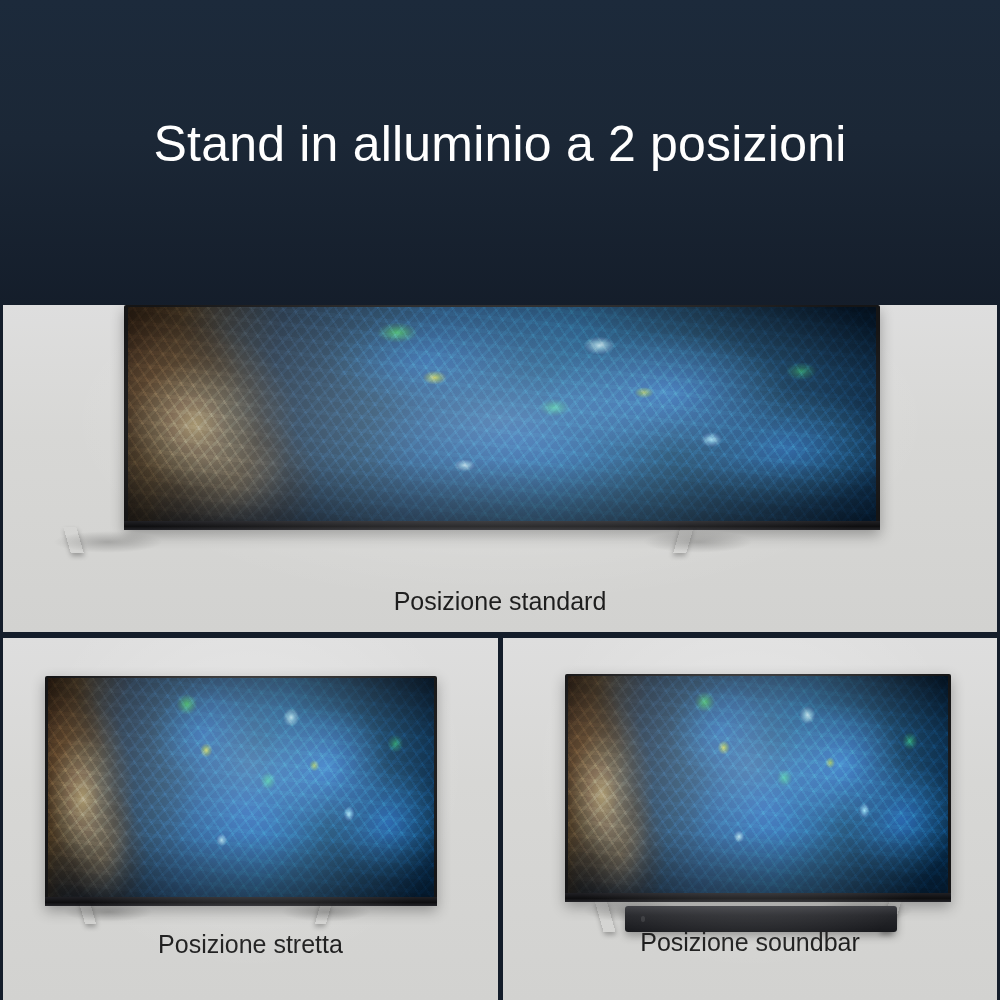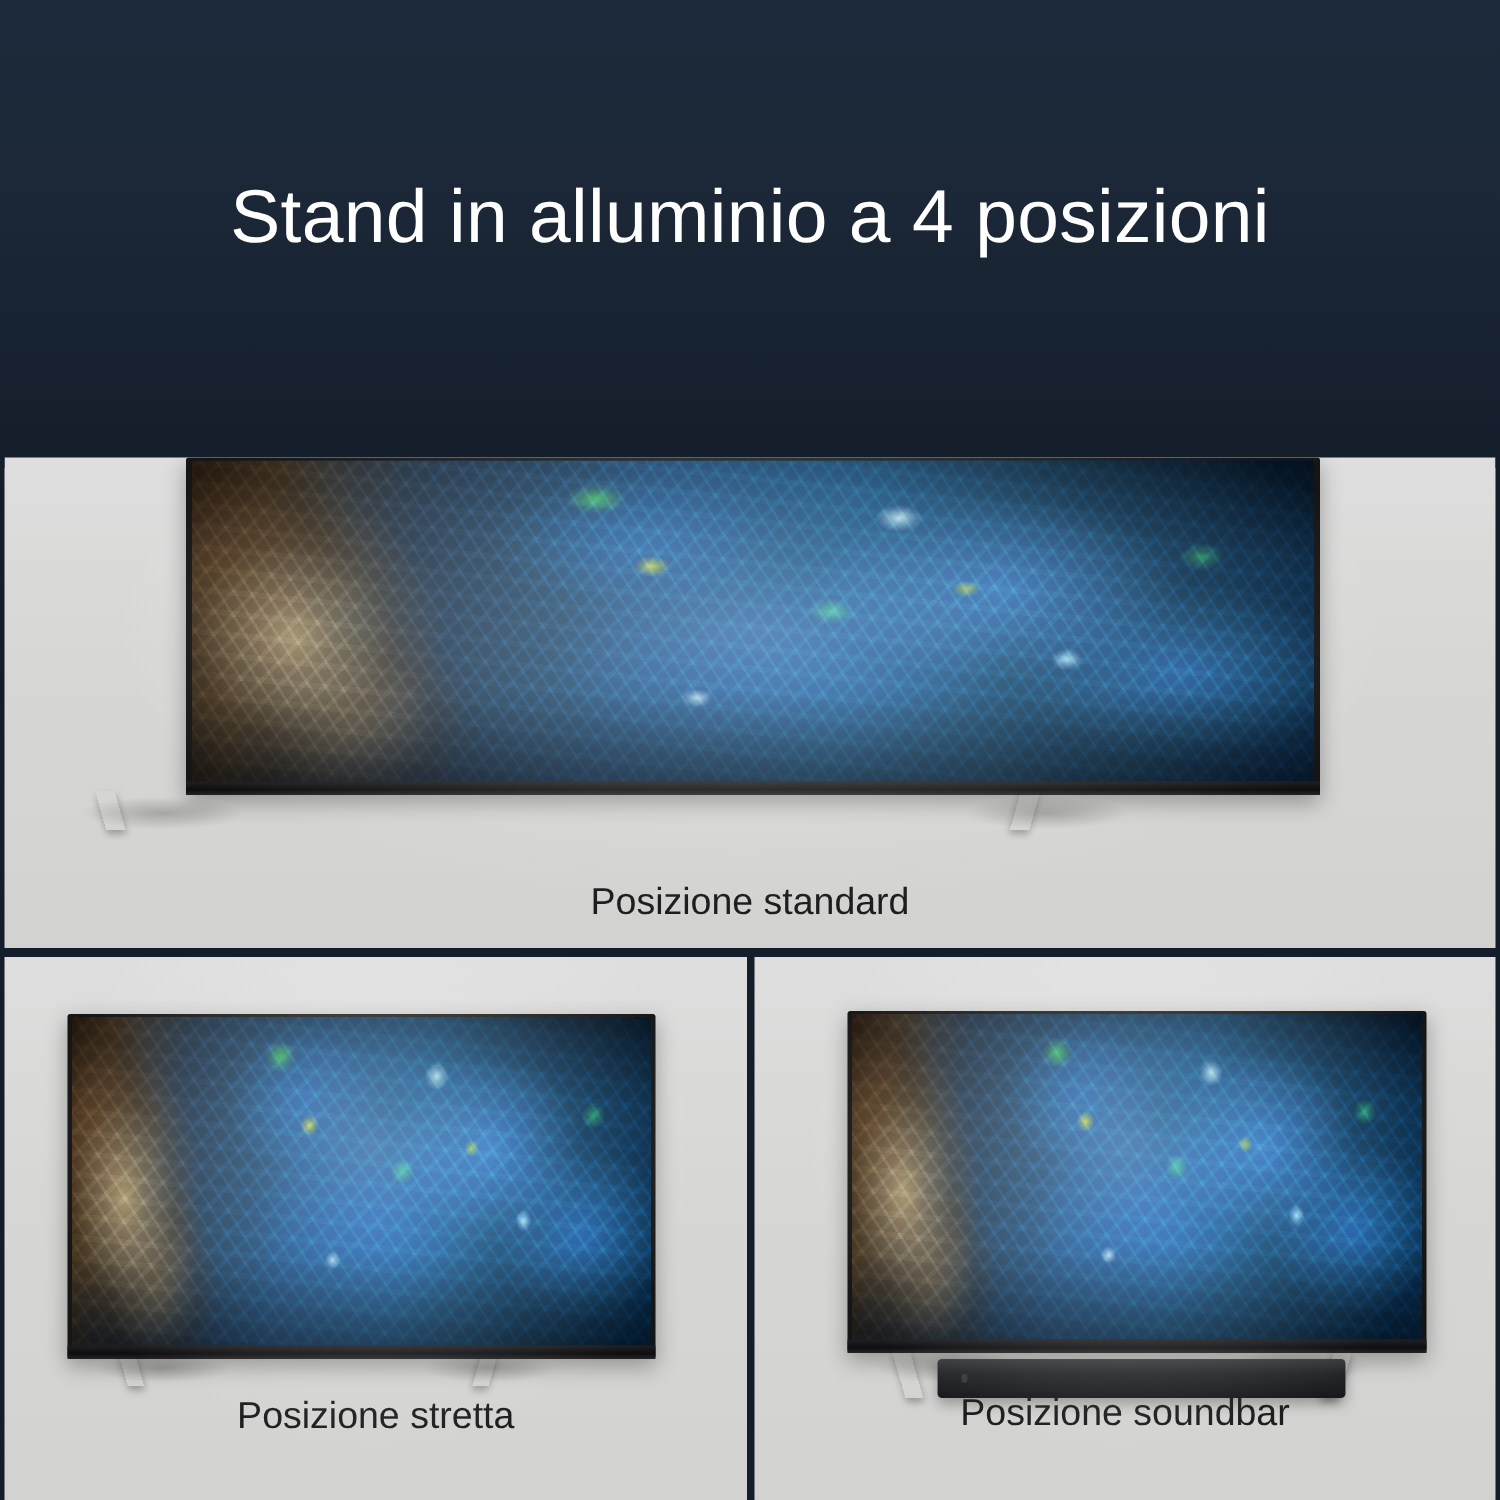--- a/index.html
+++ b/index.html
@@ -194,21 +194,21 @@
     font-weight: 400;
     white-space: nowrap;
   }
 </style>
 </head>
 <body>
 
 <div id="page">
 
   <div class="hero">
-    <div class="hero-title">Stand in alluminio a 4 posizioni</div>
+    <div class="hero-title">Stand in alluminio a 2 posizioni</div>
   </div>
 
   <div class="panel panel-top">
 
     <div class="tv" style="left:121px; top:0px; width:756px; height:225px;">
       <div class="tv-body" style="height:225px;"></div>
       <div class="tv-screen" style="left:4px; top:2px; width:748px; height:214px;">
         <div class="crystal"></div>
         <div class="crystal-facets"></div>
         <div class="crystal-dark-top"></div>

